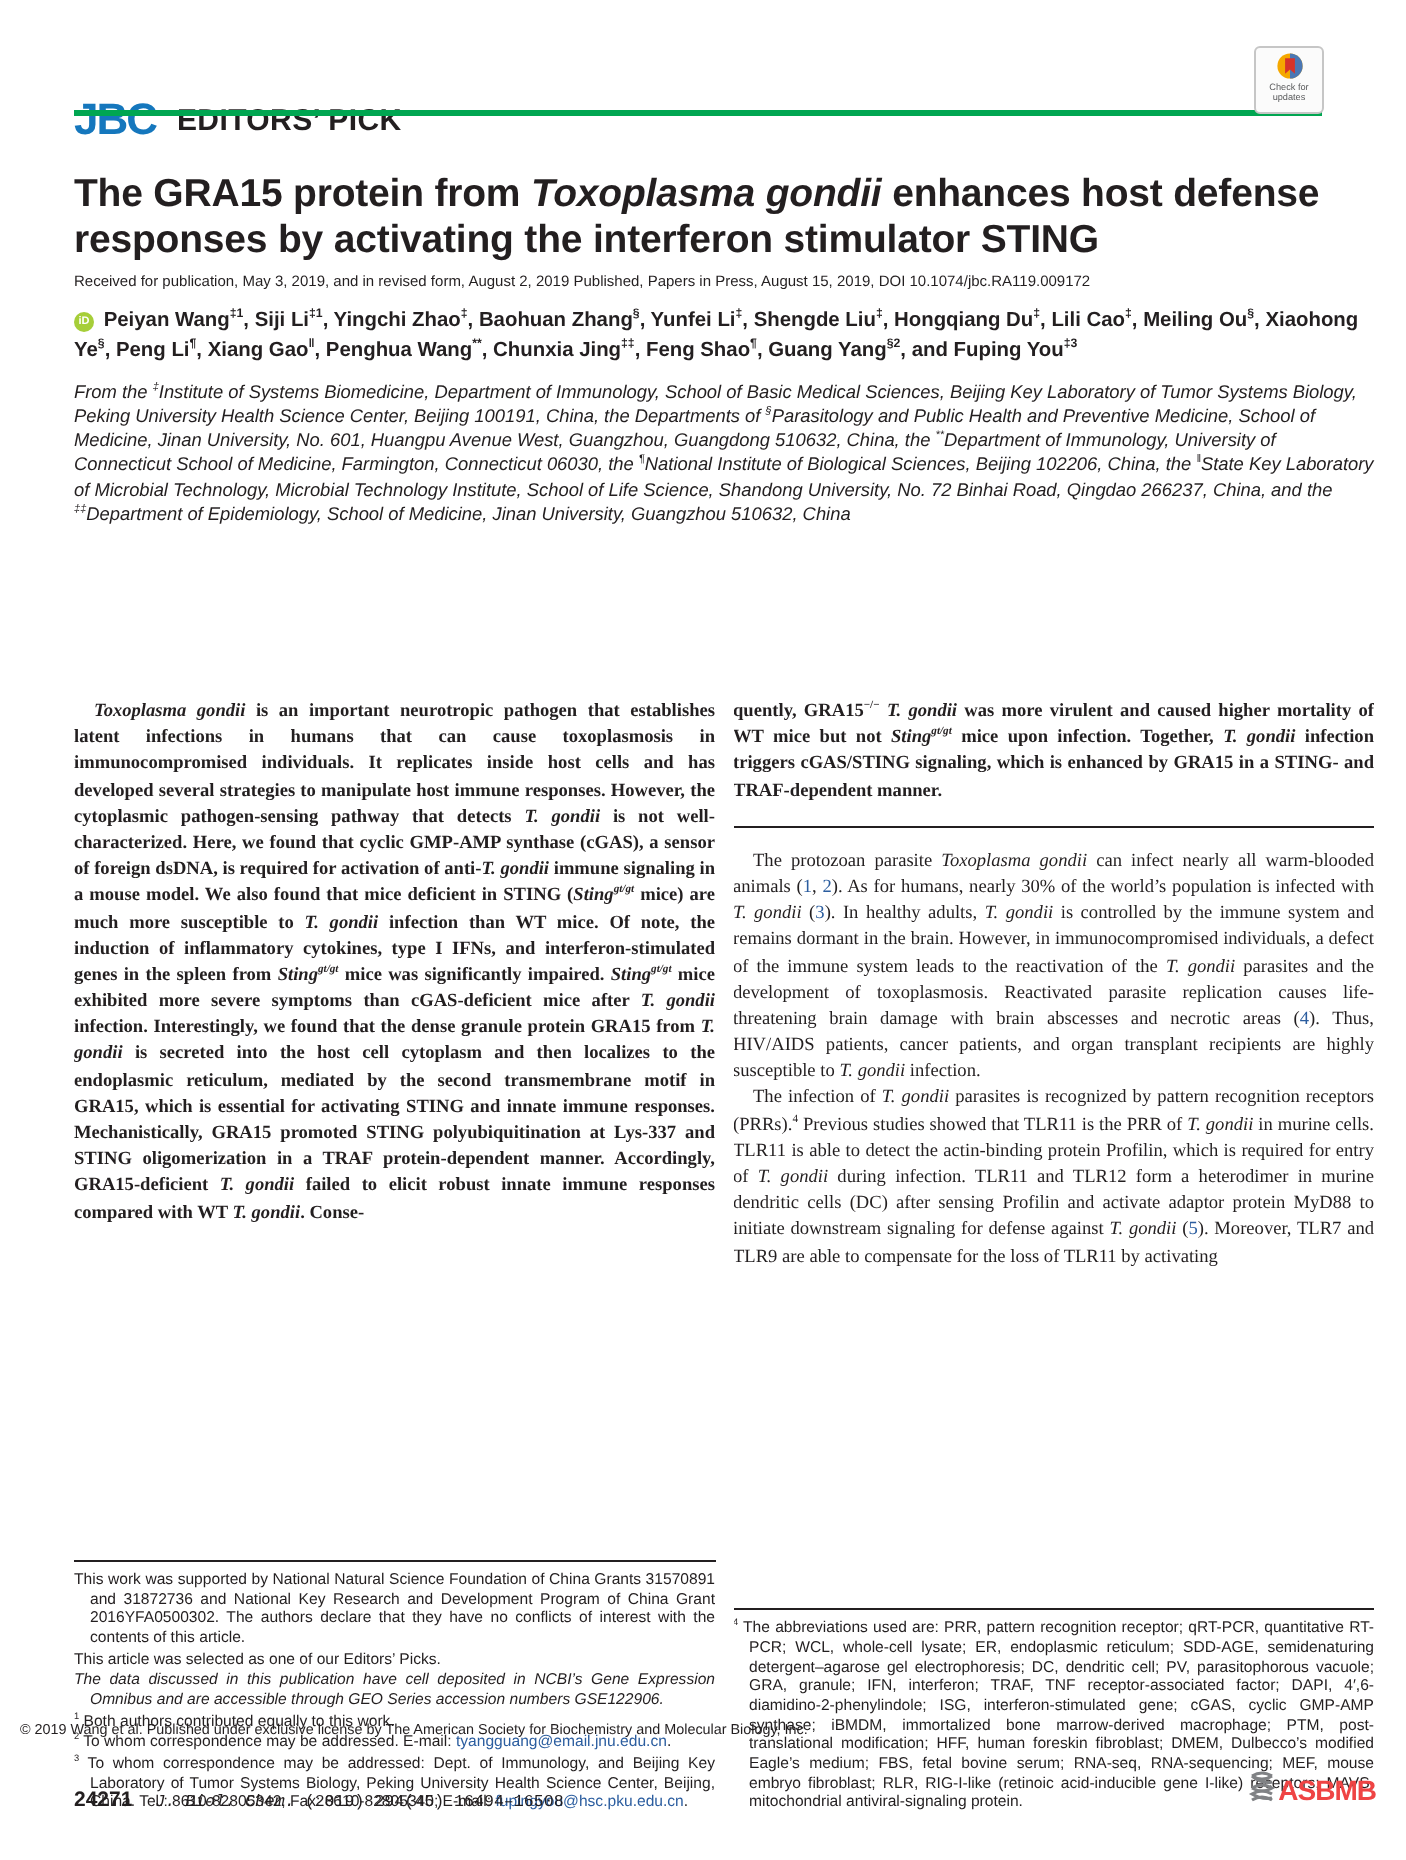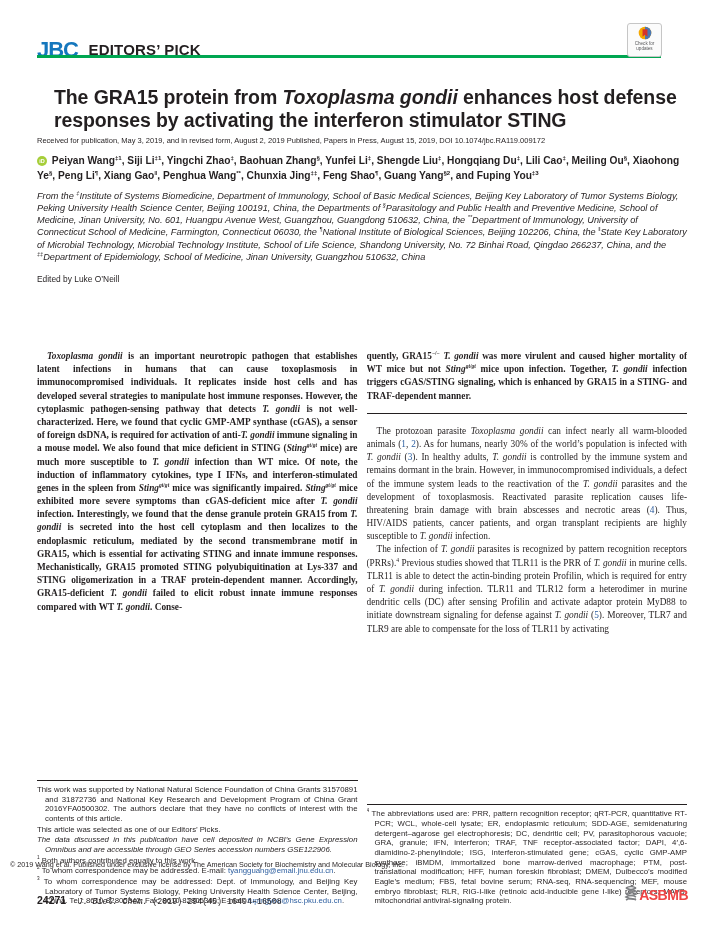--- a/index.html
+++ b/index.html
@@ -2,34 +2,34 @@
 <html><head>
 <meta charset="utf-8">
 <style>
   html,body{margin:0;padding:0;}
   body{width:703px;height:930px;background:#ffffff;position:relative;overflow:hidden;
        font-family:"Liberation Sans",sans-serif;color:#231f20;
        -webkit-font-smoothing:antialiased;}
   .page{position:absolute;inset:0;background:#fff;}
 
   
-  .masthead{position:absolute;left:37px;top:37px;width:650px;}
+  .masthead{position:absolute;left:37px;top:47px;width:650px;}
   .jbc{color:#1577bd;font-weight:bold;font-size:22px;letter-spacing:-1px;vertical-align:-2px;}
   .banner{font-weight:bold;font-size:15px;letter-spacing:.2px;margin-left:6px;}
   .green-rule{position:absolute;left:37px;top:55px;width:624px;height:3px;background:#00a651;}
 
   
   .crossmark{position:absolute;left:627px;top:23px;width:33px;height:32px;background:#fbfbfb;
              border:1px solid #c6c6c6;border-radius:3px;text-align:center;cursor:pointer;}
   .cm-icon{margin-top:2px;line-height:0;}
   .cm-text{font-size:4.6px;line-height:1.15;color:#58595b;width:26px;margin:1px auto 0;}
 
   
   .article-head{position:absolute;left:37px;top:86px;width:650px;}
-  .title{font-size:19.5px;font-weight:bold;line-height:1.16;margin:0 0 5px 17px;letter-spacing:-.1px;}
+  .title{font-size:19.5px;font-weight:bold;line-height:1.16;margin:0 0 5px 0;letter-spacing:-.1px;}
   .received{font-size:7.5px;margin:0 0 9px 0;color:#231f20;}
   .authors{font-size:10.2px;line-height:1.4;margin:0 0 7px 0;}
   .orcid{display:inline-block;width:10px;height:10px;border-radius:50%;background:#a6ce39;color:#fff;
          font-size:5.5px;font-weight:bold;text-align:center;line-height:10px;vertical-align:1px;margin-right:2px;}
   .affils{font-size:9.2px;line-height:1.33;margin:0 0 11px 0;}
   .edited{font-size:8.4px;margin:0;}
 
   
   .cols{position:absolute;left:37px;top:350px;width:650px;height:557px;display:flex;gap:9px;}
   .col{width:320.5px;display:flex;flex-direction:column;overflow:hidden;}
@@ -78,21 +78,20 @@
   </div>
 
   <div class="article-head">
     <h1 class="title"><span>The GRA15 protein from </span><span class="i">Toxoplasma gondii</span><span> enhances host defense responses by activating the interferon stimulator STING</span></h1>
     <div class="received">Received for publication, May 3, 2019, and in revised form, August 2, 2019  Published, Papers in Press, August 15, 2019, DOI 10.1074/jbc.RA119.009172</div>
     <div class="authors">
       <span class="orcid">iD</span>
       <span><span class="b">Peiyan Wang</span><span class="b sup">‡1</span><span class="b">, Siji Li</span><span class="b sup">‡1</span><span class="b">, Yingchi Zhao</span><span class="b sup">‡</span><span class="b">, Baohuan Zhang</span><span class="b sup">§</span><span class="b">, Yunfei Li</span><span class="b sup">‡</span><span class="b">, Shengde Liu</span><span class="b sup">‡</span><span class="b">, Hongqiang Du</span><span class="b sup">‡</span><span class="b">, Lili Cao</span><span class="b sup">‡</span><span class="b">, Meiling Ou</span><span class="b sup">§</span><span class="b">, Xiaohong Ye</span><span class="b sup">§</span><span class="b">, Peng Li</span><span class="b sup">¶</span><span class="b">, Xiang Gao</span><span class="b sup">‖</span><span class="b">, Penghua Wang</span><span class="b sup">**</span><span class="b">, Chunxia Jing</span><span class="b sup">‡‡</span><span class="b">, Feng Shao</span><span class="b sup">¶</span><span class="b">, Guang Yang</span><span class="b sup">§2</span><span class="b">, and Fuping You</span><span class="b sup">‡3</span></span>
     </div>
     <div class="affils"><span class="i">From the </span><span class="i sup">‡</span><span class="i">Institute of Systems Biomedicine, Department of Immunology, School of Basic Medical Sciences, Beijing Key Laboratory of Tumor Systems Biology, Peking University Health Science Center, Beijing 100191, China, the Departments of </span><span class="i sup">§</span><span class="i">Parasitology and Public Health and Preventive Medicine, School of Medicine, Jinan University, No. 601, Huangpu Avenue West, Guangzhou, Guangdong 510632, China, the </span><span class="i sup">**</span><span class="i">Department of Immunology, University of Connecticut School of Medicine, Farmington, Connecticut 06030, the </span><span class="i sup">¶</span><span class="i">National Institute of Biological Sciences, Beijing 102206, China, the </span><span class="i sup">‖</span><span class="i">State Key Laboratory of Microbial Technology, Microbial Technology Institute, School of Life Science, Shandong University, No. 72 Binhai Road, Qingdao 266237, China, and the </span><span class="i sup">‡‡</span><span class="i">Department of Epidemiology, School of Medicine, Jinan University, Guangzhou 510632, China</span></div>
-    <div class="edited">Edited by Luke O’Neill</div>
   </div>
 
   <div class="cols">
 
     <div class="col">
       <p class="par indent"><span class="b i">Toxoplasma gondii</span><span class="b"> is an important neurotropic pathogen that establishes latent infections in humans that can cause toxoplasmosis in immunocompromised individuals. It replicates inside host cells and has developed several strategies to manipulate host immune responses. However, the cytoplasmic pathogen-sensing pathway that detects </span><span class="b i">T. gondii</span><span class="b"> is not well-characterized. Here, we found that cyclic GMP-AMP synthase (cGAS), a sensor of foreign dsDNA, is required for activation of anti-</span><span class="b i">T. gondii</span><span class="b"> immune signaling in a mouse model. We also found that mice deficient in STING (</span><span class="b i">Sting</span><span class="b i sup">gt/gt</span><span class="b"> mice) are much more susceptible to </span><span class="b i">T. gondii</span><span class="b"> infection than WT mice. Of note, the induction of inflammatory cytokines, type I IFNs, and interferon-stimulated genes in the spleen from </span><span class="b i">Sting</span><span class="b i sup">gt/gt</span><span class="b"> mice was significantly impaired. </span><span class="b i">Sting</span><span class="b i sup">gt/gt</span><span class="b"> mice exhibited more severe symptoms than cGAS-deficient mice after </span><span class="b i">T. gondii</span><span class="b"> infection. Interestingly, we found that the dense granule protein GRA15 from </span><span class="b i">T. gondii</span><span class="b"> is secreted into the host cell cytoplasm and then localizes to the endoplasmic reticulum, mediated by the second transmembrane motif in GRA15, which is essential for activating STING and innate immune responses. Mechanistically, GRA15 promoted STING polyubiquitination at Lys-337 and STING oligomerization in a TRAF protein-dependent manner. Accordingly, GRA15-deficient </span><span class="b i">T. gondii</span><span class="b"> failed to elicit robust innate immune responses compared with WT </span><span class="b i">T. gondii</span><span class="b">. Conse-</span></p>
       <div class="fnblock">
         <div class="fn-rule"></div>
         <p class="fn"><span>This work was supported by National Natural Science Foundation of China Grants 31570891 and 31872736 and National Key Research and Development Program of China Grant 2016YFA0500302. The authors declare that they have no conflicts of interest with the contents of this article.</span></p>
         <p class="fn"><span>This article was selected as one of our Editors’ Picks.</span></p>

